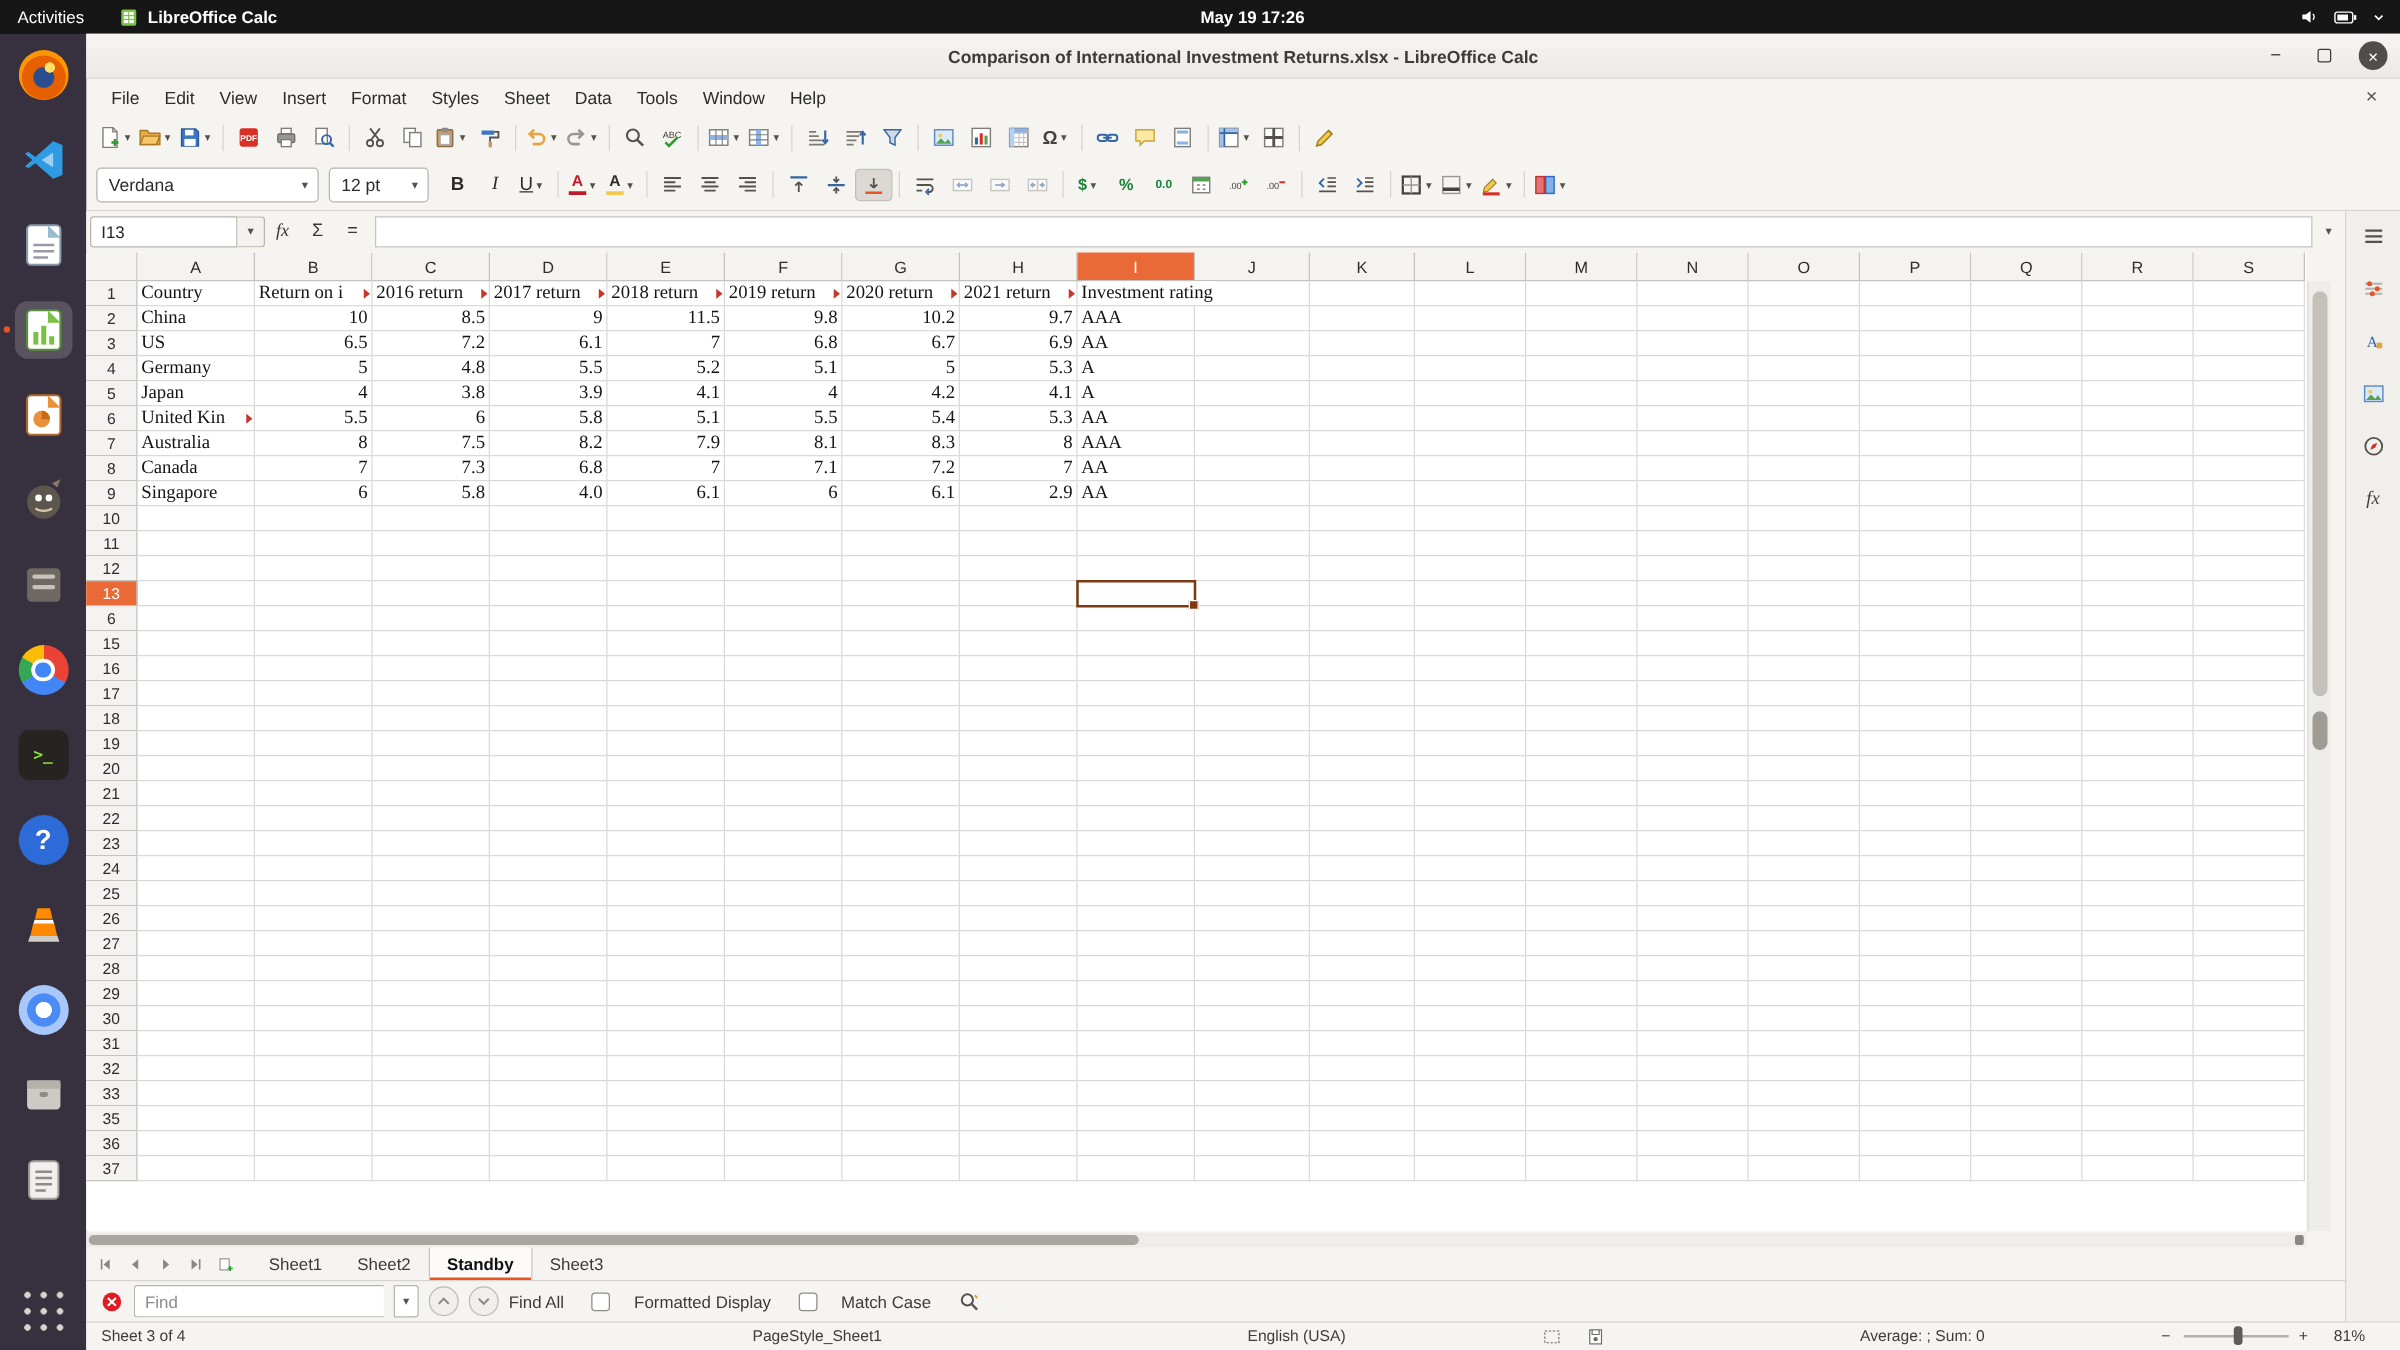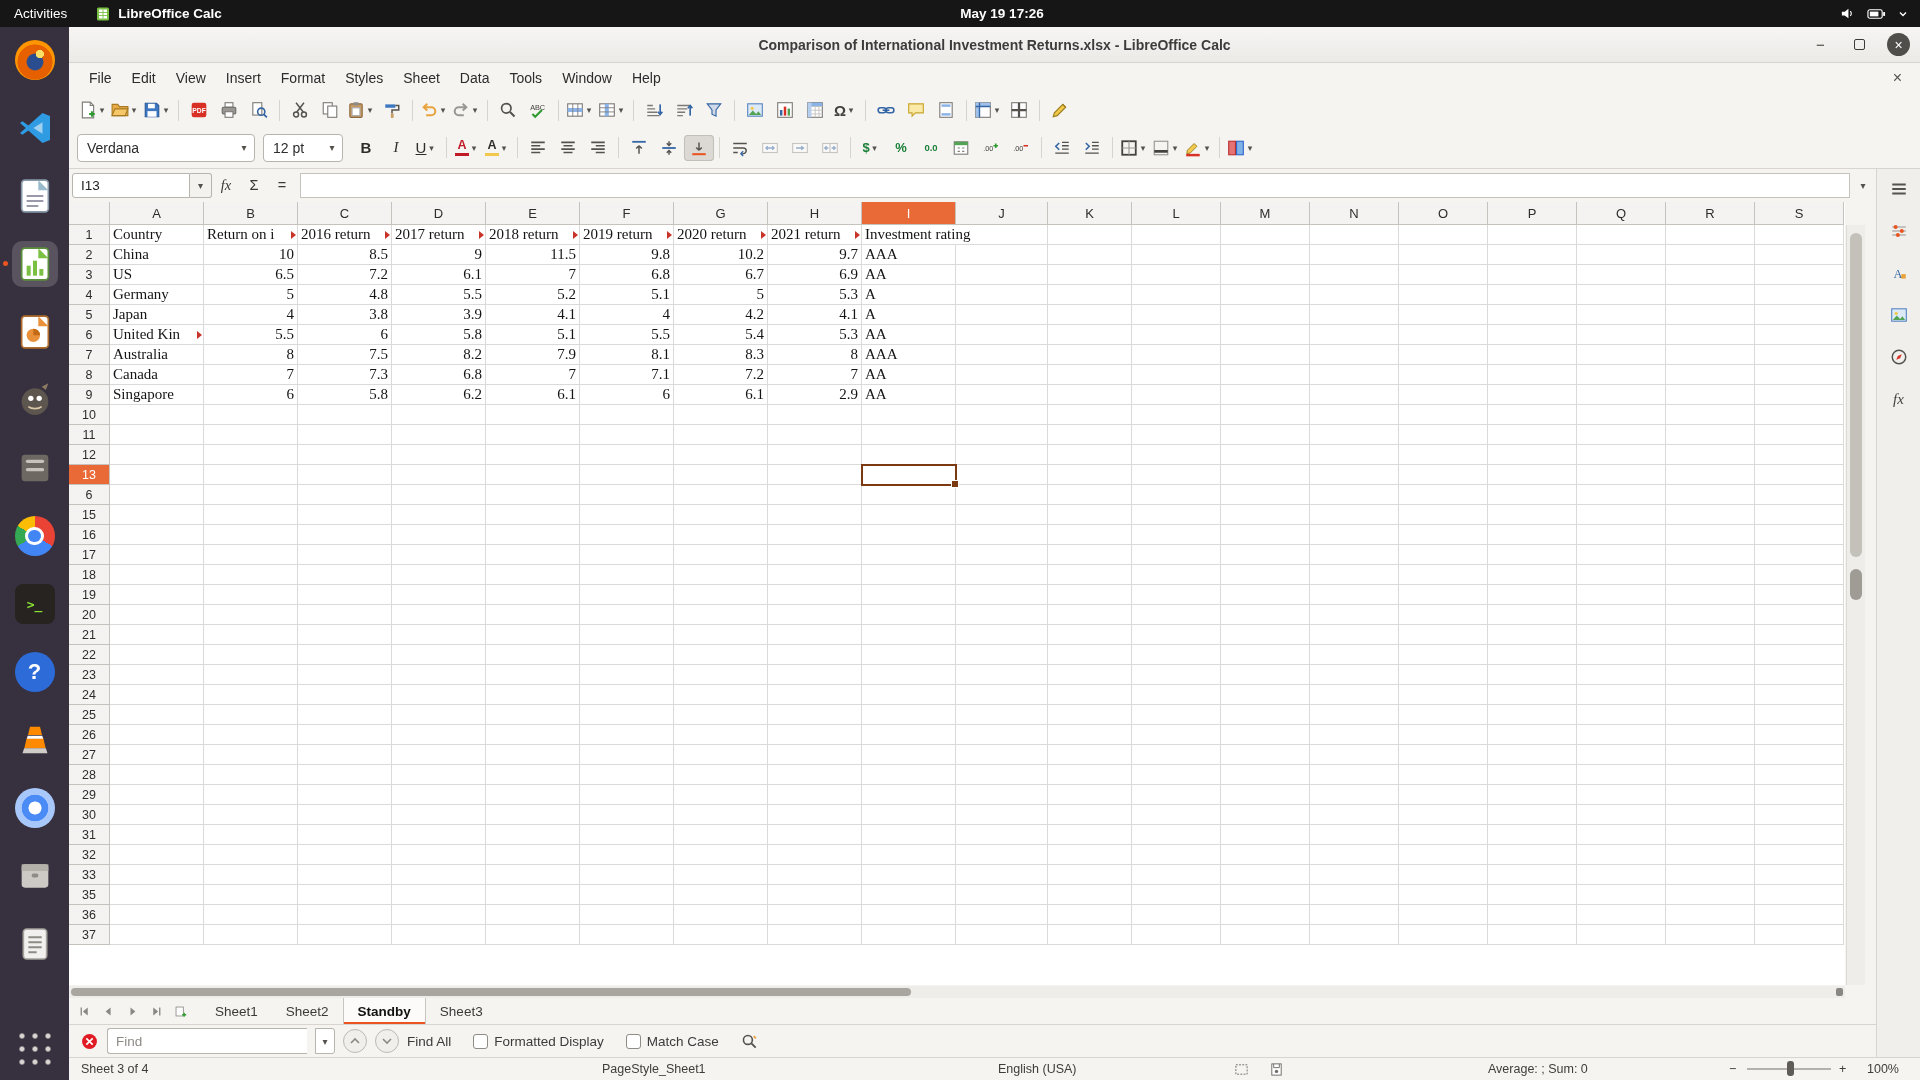--- a/index.html
+++ b/index.html
@@ -133,21 +133,21 @@
   .fb-close svg{width:17px;height:17px;}
   .find-input{width:200px;height:26px;border:1px solid #b8b4ae;border-right:none;border-radius:3px 0 0 3px;
            padding:0 8px;font-size:13.5px;background:#fff;box-sizing:border-box;outline:none;color:#222;}
   .find-input::placeholder{color:#8d8a84;}
   .find-dd{width:20px;height:26px;border:1px solid #b8b4ae;border-radius:0 3px 3px 0;background:#fff;
            display:flex;align-items:center;justify-content:center;font-size:10px;color:#55524e;box-sizing:border-box;}
   .circle-btn{width:24px;height:24px;border-radius:50%;border:1px solid #bdb9b3;display:flex;align-items:center;
            justify-content:center;background:#f1efec;box-sizing:border-box;}
   .circle-btn svg{width:12px;height:12px;display:block;}
   .fb-label{font-size:13.5px;color:#3b3b3b;}
-  .chk{display:flex;align-items:center;gap:6px;margin-left:14px;}
+  .chk{display:flex;align-items:center;gap:19px;margin-left:14px;}
   .chkbox{width:15px;height:15px;border:1px solid #8f8b85;border-radius:3px;background:#fff;box-sizing:border-box;}
   .fb-icon{width:22px;height:22px;display:flex;align-items:center;justify-content:center;margin-left:12px;}
   .fb-icon svg{width:17px;height:17px;}
   
   #statusbar{position:absolute;left:0;top:1030px;width:1851px;height:23px;background:var(--chrome-bg,#f5f4f1);
              border-top:1px solid var(--chrome-border,#d8d4cf);font-size:12.5px;color:#3e3d3b;box-sizing:border-box;}
   .sb{position:absolute;top:0;height:22px;display:flex;align-items:center;}
   .sb svg{width:15px;height:15px;display:block;}
   #sb-zoomtrack{top:10px;height:2px;background:#b5b1ac;width:84px;}
   #sb-zoomthumb{position:absolute;left:40px;top:-7px;width:7px;height:15px;border-radius:3px;background:#5f5c57;}
@@ -1029,21 +1029,21 @@
             <div class="cell" style="width: 89px;"></div>
             <div class="cell" style="width: 89px;"></div>
             <div class="cell" style="width: 89px;"></div>
             <div class="cell" style="width: 89px;"></div>
           </div>
           <div class="grow">
             <div class="rh">9</div>
             <div class="cell" style="width: 94px;">Singapore</div>
             <div class="cell num" style="width: 94px;">6</div>
             <div class="cell num" style="width: 94px;">5.8</div>
-            <div class="cell num" style="width: 94px;">6.2</div>
+            <div class="cell num" style="width: 94px;">4.0</div>
             <div class="cell num" style="width: 94px;">6.1</div>
             <div class="cell num" style="width: 94px;">6</div>
             <div class="cell num" style="width: 94px;">6.1</div>
             <div class="cell num" style="width: 94px;">2.9</div>
             <div class="cell" style="width: 94px;">AA</div>
             <div class="cell" style="width: 92px;"></div>
             <div class="cell" style="width: 84px;"></div>
             <div class="cell" style="width: 89px;"></div>
             <div class="cell" style="width: 89px;"></div>
             <div class="cell" style="width: 89px;"></div>
@@ -1749,21 +1749,21 @@
             <path d="M5 2v4h6V2" fill="none" stroke="#6e6b67"></path>
             <circle cx="8" cy="10" r="1.8" fill="#6e6b67"></circle>
           </svg>
         </span>
       <span class="sb" style="left:1419px">Average: ; Sum: 0</span>
       <span class="sb" style="left:1660px">−</span>
       <span class="sb" id="sb-zoomtrack" style="left:1678px">
           <span id="sb-zoomthumb"></span>
         </span>
       <span class="sb" style="left:1770px">+</span>
-      <span class="sb" style="left:1798px">100%</span>
+      <span class="sb" style="left:1798px">81%</span>
     </div>
 
     <div id="sidestrip">
         <span class="side-btn">
           <svg viewBox="0 0 16 16">
             <path d="M2 4h12M2 8h12M2 12h12" stroke="#55524e" stroke-width="1.6"></path>
           </svg>
         </span>
         <span class="side-btn">
           <svg viewBox="0 0 16 16">

